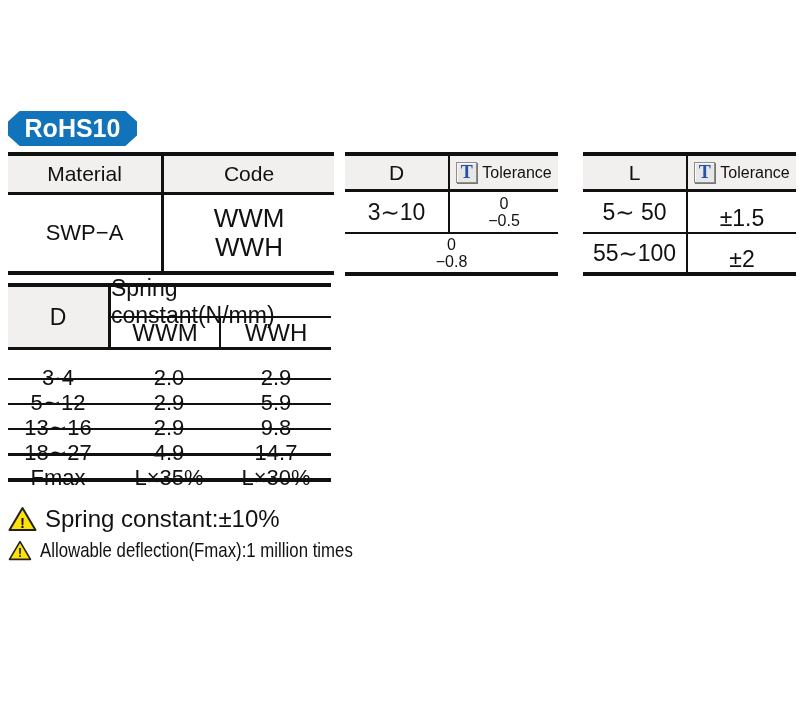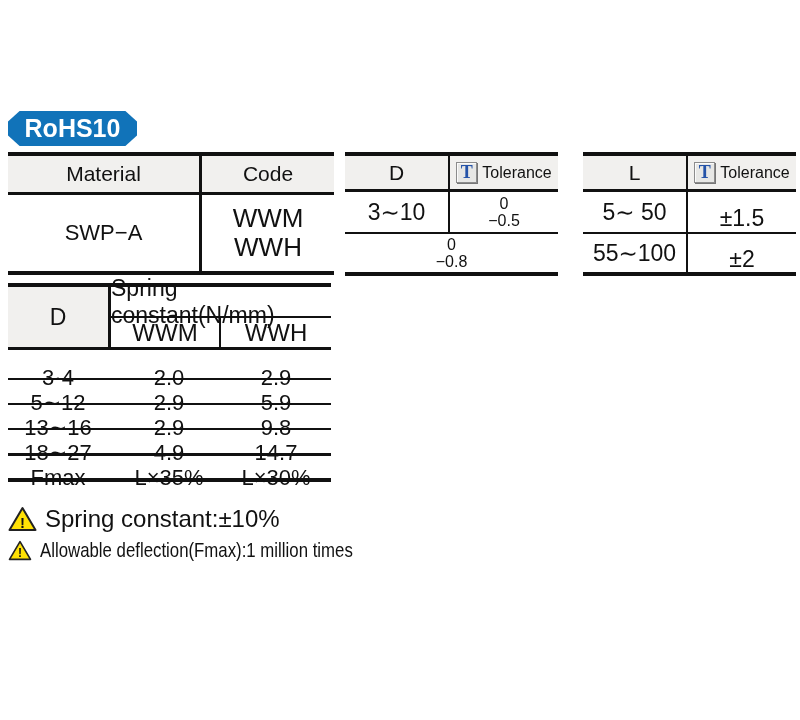--- a/index.html
+++ b/index.html
@@ -26,21 +26,21 @@
     border:1px solid #8c8c8c; box-shadow: inset 1px 1px 0 #fbfbfb, 1px 1px 0 #777;
     font-family:"Liberation Serif","DejaVu Serif",serif; font-weight:bold;
     color:#2553a8; font-size:18px; margin-right:5px; flex:none;
   }
   
   .tblA { position:absolute; left:8px; top:152px; width:326px;
           border-top:4px solid #111; border-bottom:4px solid #111; }
   .tblA .head { display:flex; height:39px; border-bottom:3px solid #111; }
   .tblA .head > div { font-size:21px; }
   .tblA .body { display:flex; height:76px; }
-  .tblA .c1 { width:194px; border-right:3px solid #111; }
+  .tblA .c1 { width:156px; border-right:3px solid #111; }
   .tblA .c2 { flex:1; }
   .tblA .material { font-size:22px; }
   .tblA .codes { font-size:26px; line-height:29px; text-align:center; }
   
   .ttbl { position:absolute; top:152px; width:213px;
           border-top:4px solid #111; border-bottom:4px solid #111; }
   .tblB { left:345px; } .tblC { left:583px; }
   .ttbl .head { display:flex; height:36px; border-bottom:3px solid #111; }
   .ttbl .head .c1 { font-size:21px; }
   .ttbl .head .c2 { font-size:16px; }

